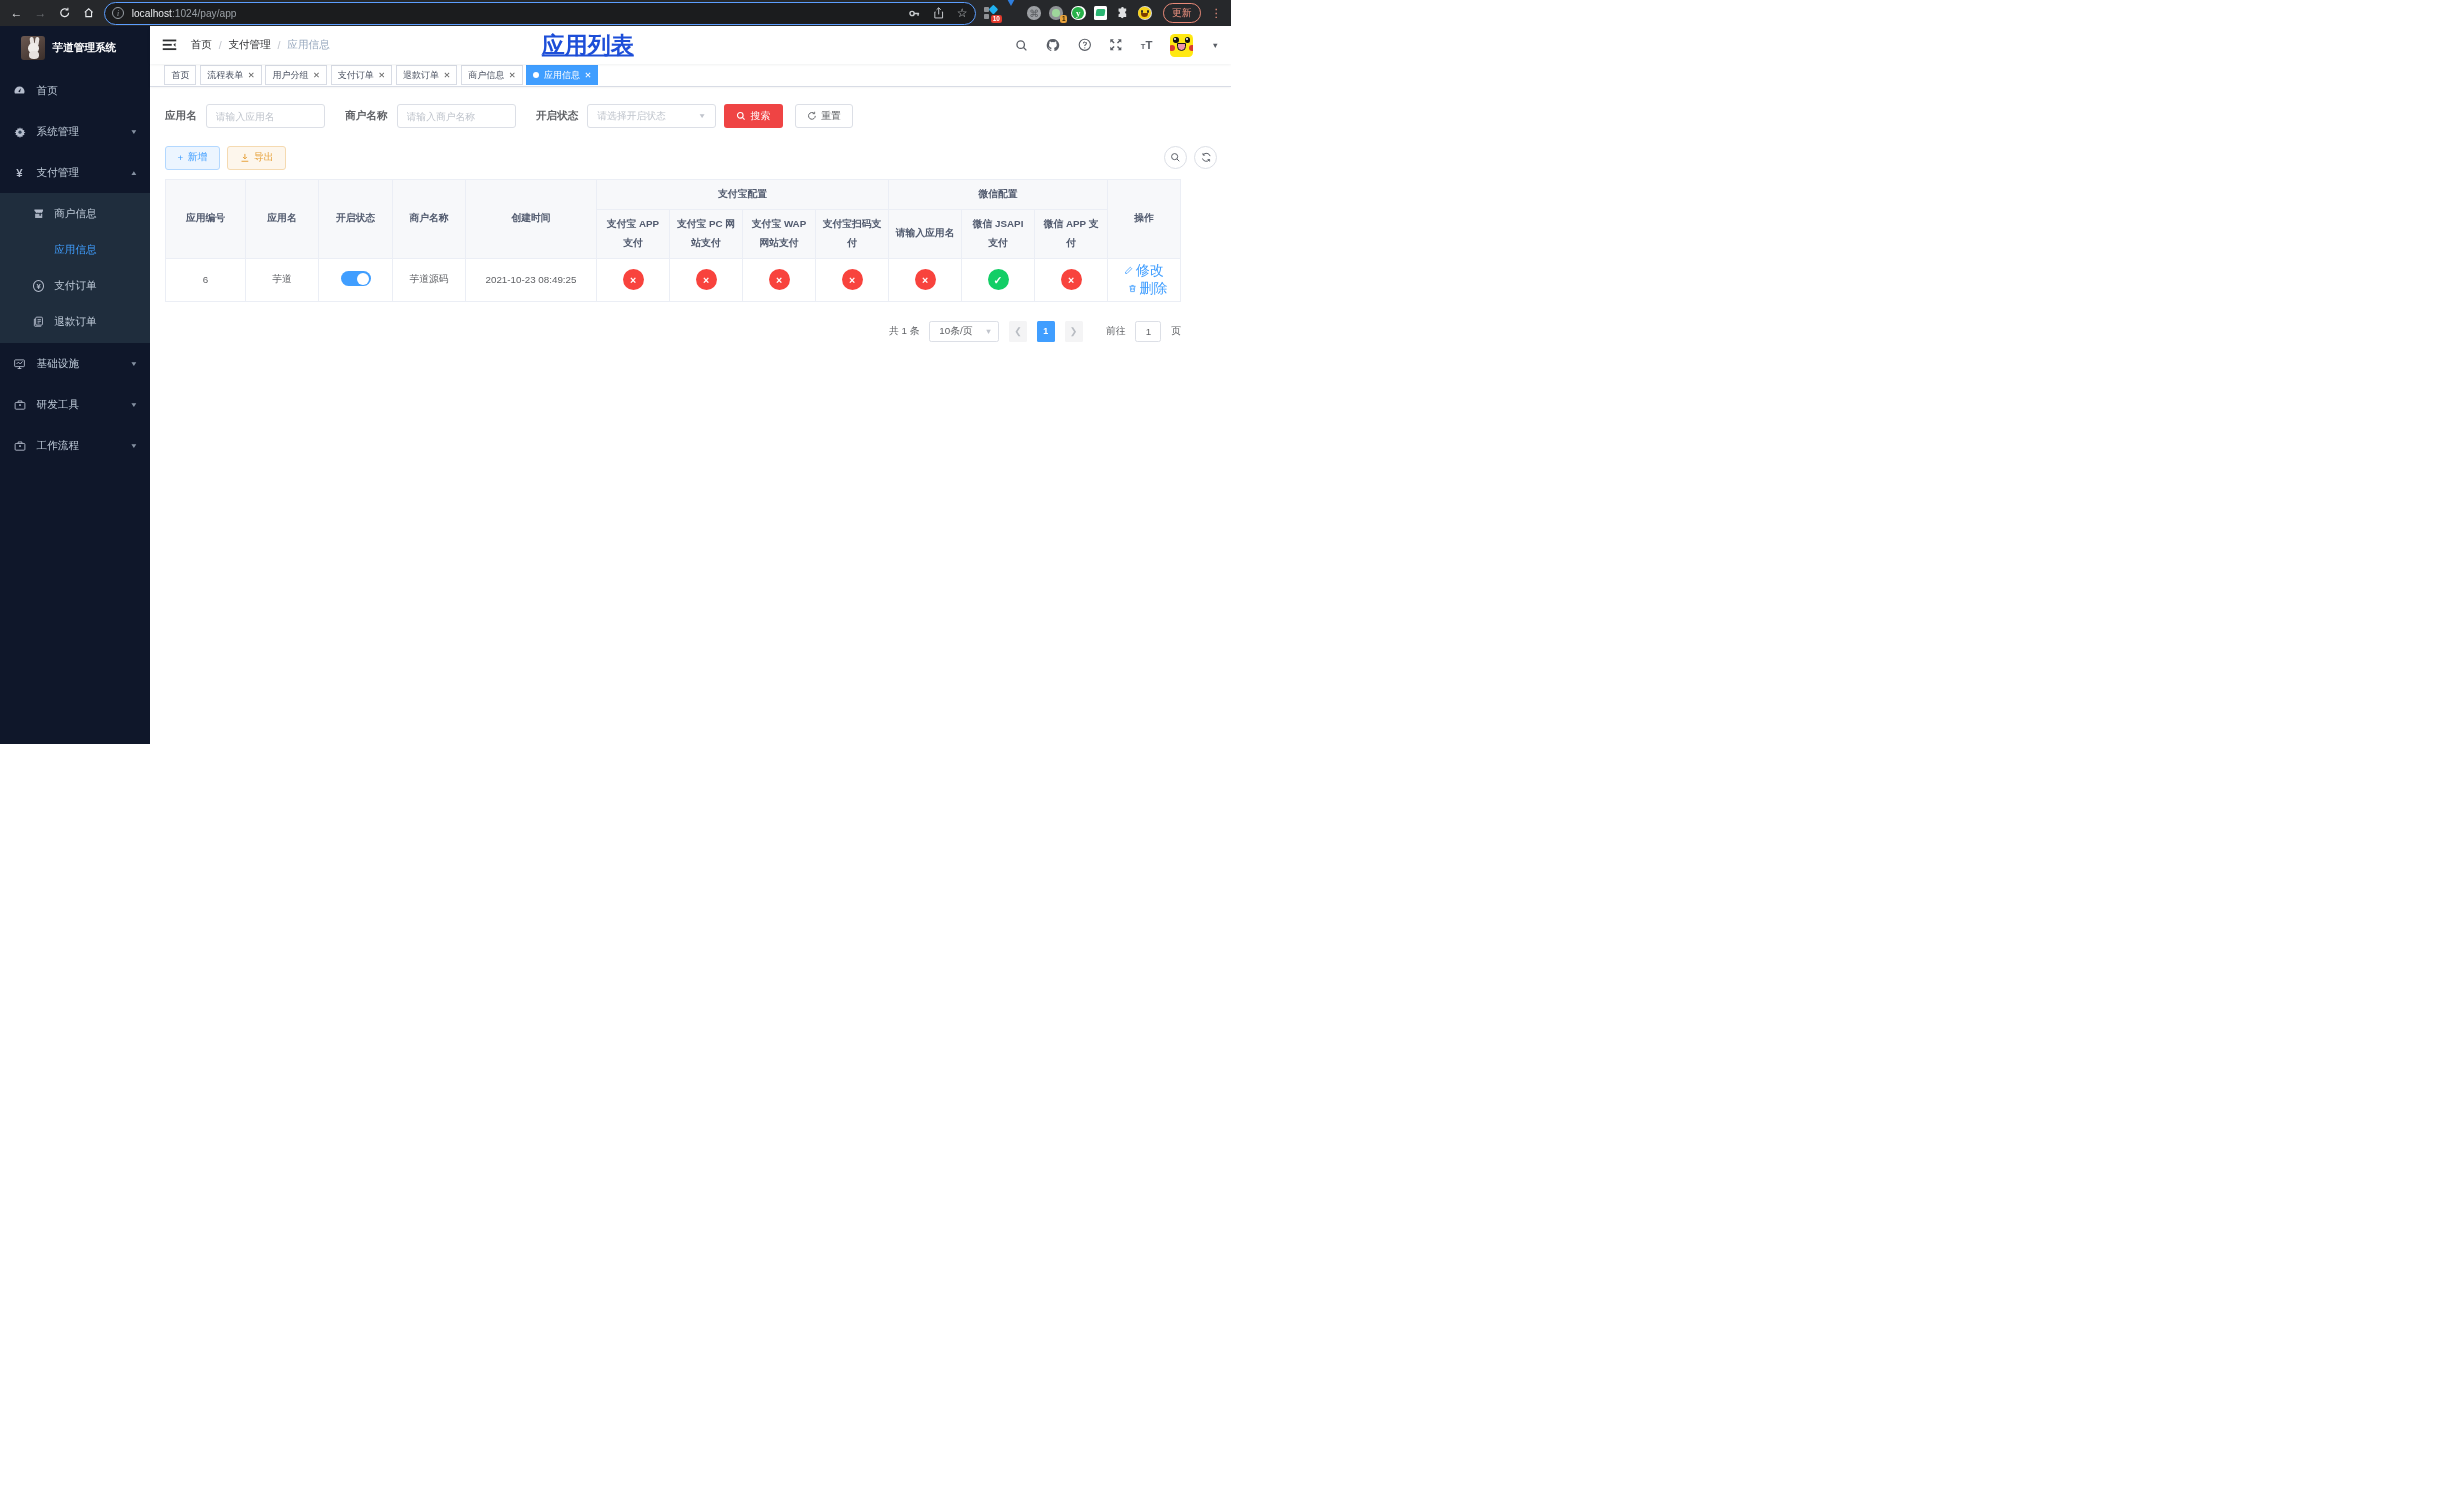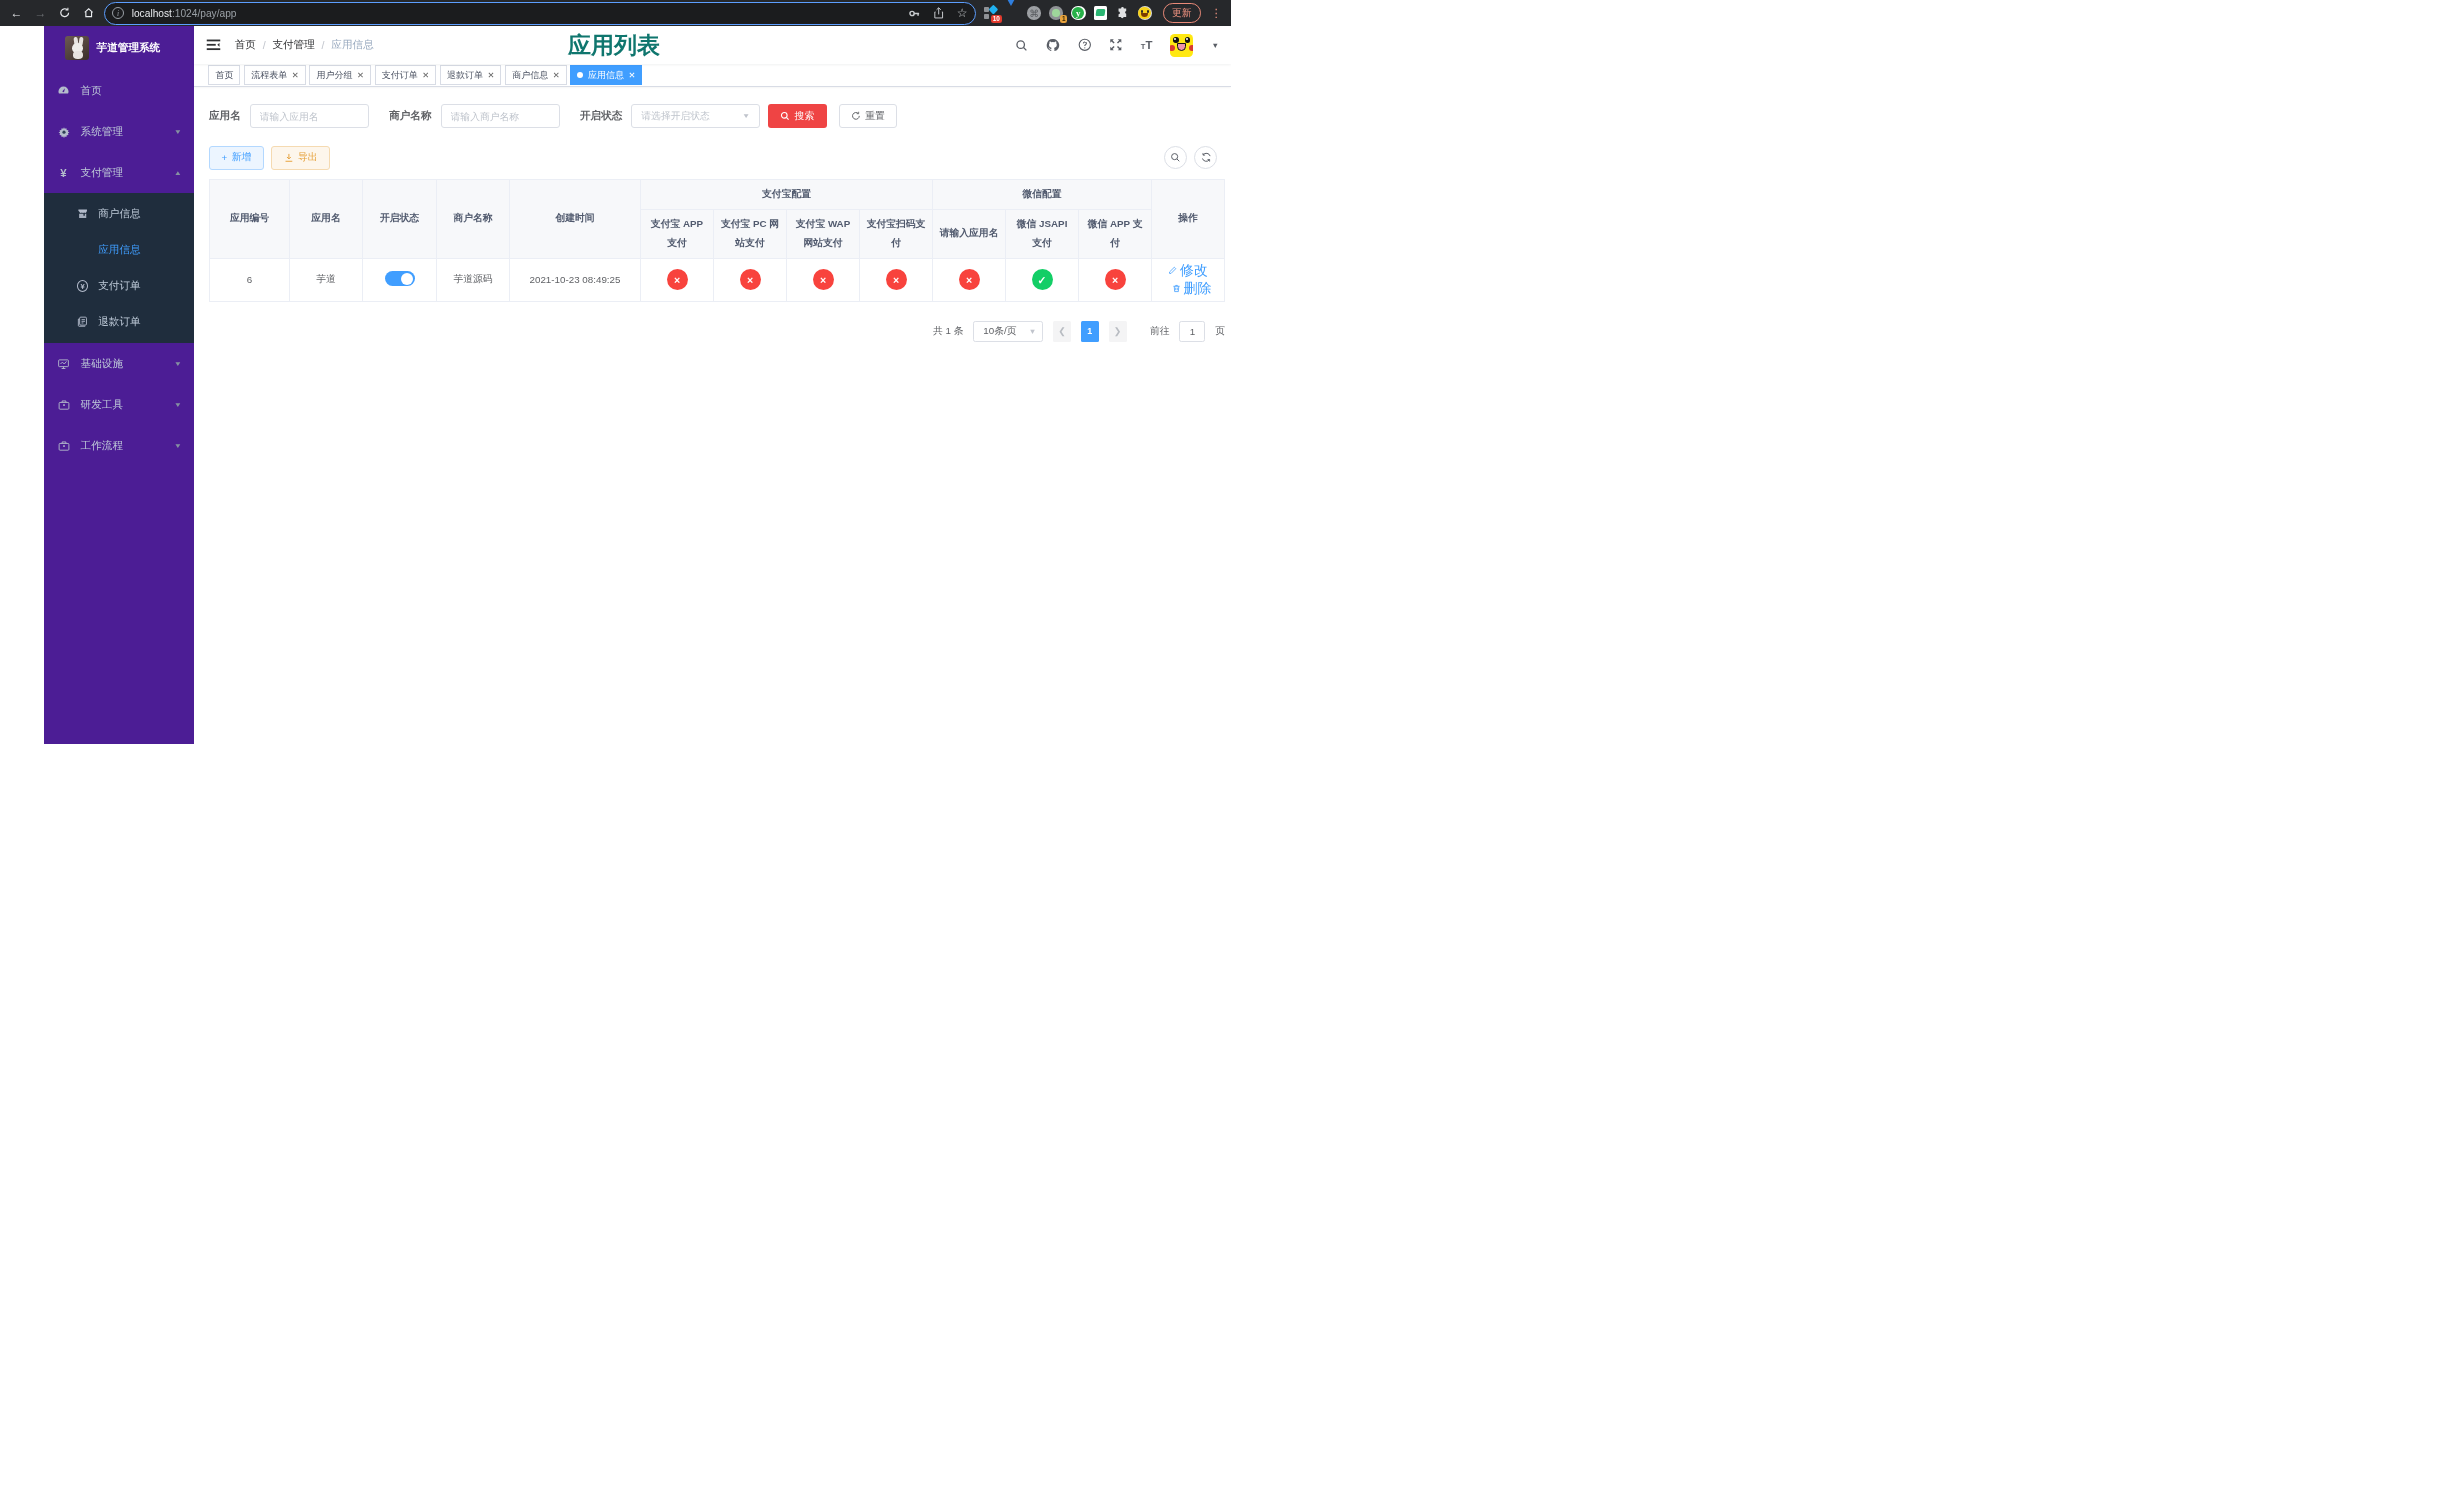--- a/index.html
+++ b/index.html
@@ -45,21 +45,21 @@
   .ext-puzzle { color:#dfe1e3; }
   .ext-emoji { width:14.4px; height:14.4px; border-radius:50%; background:#d8dadc; position:relative; }
   .ext-emoji .face { position:absolute; inset:0.8px; border-radius:50%; background:#f7d21a; }
   .ext-emoji .eye { position:absolute; top:4.5px; width:2.3px; height:2.3px; background:#2b2b2b; border-radius:50%; }
   .ext-emoji .mouth { position:absolute; left:3.8px; top:7.6px; width:6.8px; height:3.8px; background:#7a3c00; border-radius:0 0 6.8px 6.8px; }
   .update-btn { border:1.1px solid #ea8a78; color:#f29481; border-radius:9.8px; padding:2.3px 8.3px; font-size:9.8px; margin-left:2.3px; white-space:nowrap; }
   .kebab { color:#f29481; font-size:11.4px; letter-spacing:0; padding:0 3px 0 1.5px; }
 
   
   .app { flex:1; display:flex; min-height:0; }
-  .sidebar { width:150px; background:#4c1d95; color:#bfcbd9; flex:none; display:flex; flex-direction:column;margin-left:44px; }
+  .sidebar { width:150px; background:#0f172a; color:#bfcbd9; flex:none; display:flex; flex-direction:column; }
   .logo-row { height:44px; display:flex; align-items:center; padding-left:21px; gap:7.6px; }
   .logo-img { width:24px; height:24px; border-radius:3px; background:linear-gradient(145deg,#6d5a52,#3a2e2a); position:relative; overflow:hidden; flex:none; }
   .logo-img .ear { position:absolute; top:0.8px; width:3.8px; height:9px; background:#e7e2df; border-radius:2.3px; }
   .logo-img .head { position:absolute; left:6.8px; top:6.8px; width:11.4px; height:10.6px; background:#efece9; border-radius:50% 50% 45% 45%; }
   .logo-img .body { position:absolute; left:8.3px; top:15px; width:9.8px; height:8.3px; background:#e7e2df; border-radius:45%; }
   .logo-title { color:#fff; font-size:10.6px; font-weight:bold; white-space:nowrap; }
   .menu { flex:1; }
   .menu-item { height:41px; display:flex; align-items:center; padding:0 12px 0 13px; gap:10.6px; font-size:10.6px; position:relative; cursor:pointer; }
   .menu-item .mi-icon { width:13px; height:13px; color:#b4bccc; flex:none; display:flex; align-items:center; justify-content:center; font-size:11.4px; }
   .menu-item .chev { margin-left:auto; color:#8591a2; font-size:8.3px; transform:scaleY(0.8); }
@@ -74,21 +74,21 @@
   .grid-icon i { background:currentColor; border-radius:0.4px; }
 
   main { flex:1; display:flex; flex-direction:column; background:#fff; min-width:0; }
   .navbar { height:38px; display:flex; align-items:center; padding:0 12px; position:relative;
     box-shadow:0 0.8px 3px rgba(0,21,41,.08); z-index:3; flex:none; }
   .hamburger { width:16.7px; height:16.7px; color:#303133; display:flex; align-items:center; cursor:pointer; flex:none; }
   .breadcrumb { margin-left:12px; font-size:10.6px; color:#303133; display:flex; align-items:center; gap:6.8px; white-space:nowrap; }
   .breadcrumb .sep { color:#c0c4cc; }
   .breadcrumb .last { color:#97a8be; }
   .page-title { position:absolute; left:40.5%; top:50%; transform:translate(-50%,-50%);
-    font-size:23px; font-weight:bold; color:#0f766e; white-space:nowrap; }
+    font-size:23px; font-weight:bold; color:#1d4ed8; white-space:nowrap;text-decoration:underline; }
   .nav-right { margin-left:auto; display:flex; align-items:center; gap:18px; color:#5a5e66; }
   .nav-right .nicon { width:13.6px; height:13.6px; display:flex; align-items:center; justify-content:center; cursor:pointer; }
   .font-icon { font-weight:bold; color:#5a5e66; font-size:11.4px; white-space:nowrap; }
   .font-icon small { font-size:7.6px; font-weight:bold; }
   .avatar { width:23px; height:23px; border-radius:4.5px; background:#ffe812; position:relative; overflow:hidden; cursor:pointer; }
   .avatar .eye { position:absolute; top:3.8px; width:5.3px; height:5.3px; background:#111; border-radius:50%; }
   .avatar .eye:after { content:""; position:absolute; left:0.8px; top:0.8px; width:1.9px; height:1.9px; background:#fff; border-radius:50%; }
   .avatar .cheek { position:absolute; top:11.4px; width:6px; height:6px; background:#d93b30; border-radius:50%; }
   .avatar .mouth { position:absolute; left:6.8px; top:9.8px; width:9px; height:7.6px; background:#ef93ac; border:1.1px solid #111; border-radius:0 0 7.6px 7.6px; }
   .caret-down { font-size:7.6px; color:#5a5e66; }

